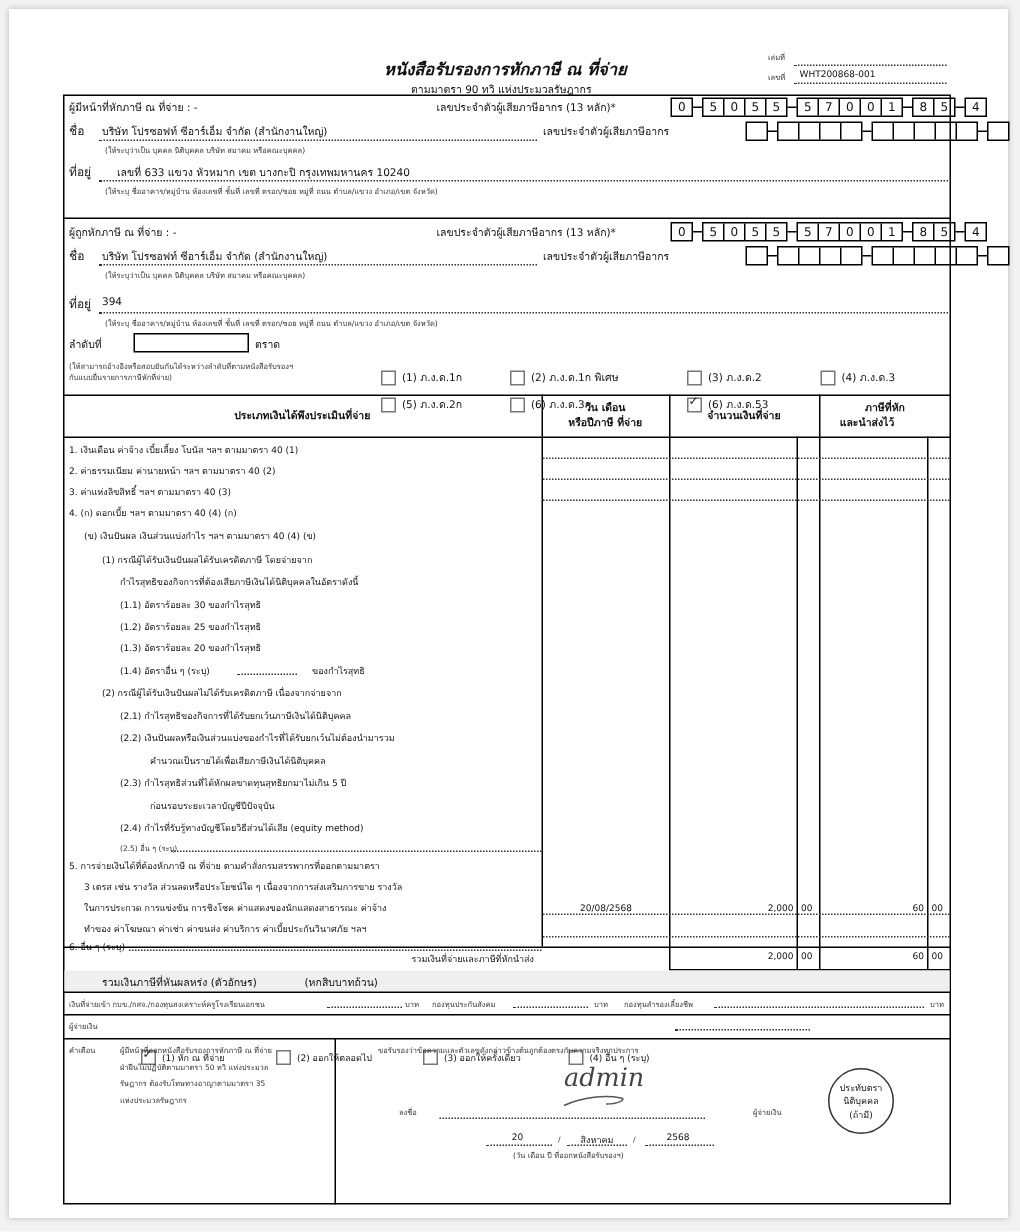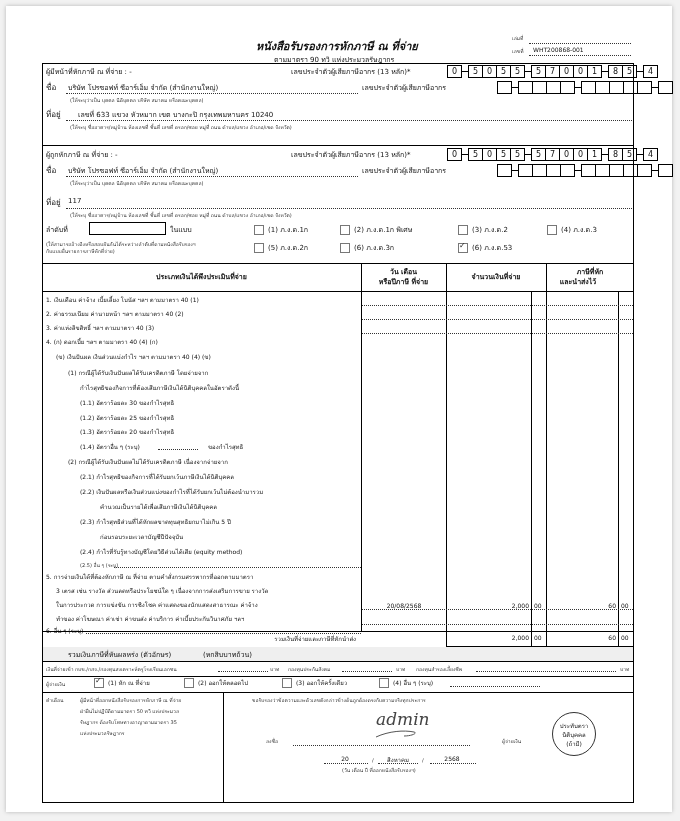--- a/index.html
+++ b/index.html
@@ -15,21 +15,21 @@
   .hline { position:absolute; height:0; border-top:1px solid #000; }
   .vline { position:absolute; width:0; border-left:1px solid #000; }
   .dotline { position:absolute; height:0; border-top:1px dotted #333; }
   .idbox { position:absolute; display:flex; align-items:center; height:12px; }
   .idgroup { display:flex; border:1px solid #000; height:11px; }
   .idcell { width:13px; height:11px; border-left:1px solid #000; font-size:8px; text-align:center; line-height:11px; }
   .idcell:first-child { border-left:none; }
   .iddash { width:6px; height:0; border-top:1px solid #000; }
   .cb { display:inline-block; width:8px; height:8px; border:1px solid #777; vertical-align:middle; position:relative; margin-right:4px; background:#fff; }
   .cb.checked::after { content:"✓"; position:absolute; left:0; top:-3px; font-size:8px; color:#222; }
-  .cbitem { position:absolute; font-size:7px; white-space:nowrap; }
+  .cbitem { position:absolute; font-size:7px; white-space:nowrap;margin-top:22px; }
   .grey { position:absolute; background:#efefef; }
   .stamp { position:absolute; width:42px; height:42px; border:1px solid #333; border-radius:50%; font-size:6px; text-align:center; display:flex; flex-direction:column; align-items:center; justify-content:center; line-height:9px; }
   .sig { position:absolute; font-family:"DejaVu Serif", serif; font-style:italic; font-size:17px; color:#444; }
   .right { text-align:right; }
   .center { text-align:center; }
   .hdr { font-size:7px; font-weight:bold; text-align:center; position:absolute; line-height:10px; }
 </style>
 </head>
 <body>
 
@@ -166,27 +166,27 @@
       <div class="iddash"></div>
     <div class="idgroup">
         <div class="idcell"></div>
       </div>
   </div>
   <div class="abs t8" style="left:40px;top:158px;">ชื่อ</div>
   <div class="abs t7" style="left:62px;top:159px;">บริษัท โปรซอฟท์ ซีอาร์เอ็ม จำกัด (สำนักงานใหญ่)</div>
   <div class="dotline" style="left:60px;top:170px;width:292px;"></div>
   <div class="abs t5" style="left:64px;top:173px;">(ให้ระบุว่าเป็น บุคคล นิติบุคคล บริษัท สมาคม หรือคณะบุคคล)</div>
   <div class="abs t8" style="left:40px;top:190px;">ที่อยู่</div>
-  <div class="abs t7" style="left:62px;top:191px;">117</div>
+  <div class="abs t7" style="left:62px;top:191px;">394</div>
   <div class="dotline" style="left:60px;top:202px;width:566px;"></div>
   <div class="abs t5" style="left:64px;top:205px;">(ให้ระบุ ชื่ออาคาร/หมู่บ้าน ห้องเลขที่ ชั้นที่ เลขที่ ตรอก/ซอย หมู่ที่ ถนน ตำบล/แขวง อำเภอ/เขต จังหวัด)</div>
 
   <div class="abs t7" style="left:40px;top:218px;">ลำดับที่</div>
   <div class="abs" style="left:83px;top:216px;width:75px;height:11px;border:1px solid #000;"></div>
-  <div class="abs t7" style="left:164px;top:218px;">ในแบบ</div>
+  <div class="abs t7" style="left:164px;top:218px;">ตราด</div>
   <div class="abs t5" style="left:40px;top:234px;">(ให้สามารถอ้างอิงหรือสอบยันกันได้ระหว่างลำดับที่ตามหนังสือรับรองฯ</div>
   <div class="abs t5" style="left:40px;top:241px;">กับแบบยื่นรายการภาษีหักที่จ่าย)</div>
 
   <div class="cbitem" style="left:248px;top:218px;"><span class="cb"></span><span>(1) ภ.ง.ด.1ก</span></div>
   <div class="cbitem" style="left:334px;top:218px;"><span class="cb"></span><span>(2) ภ.ง.ด.1ก พิเศษ</span></div>
   <div class="cbitem" style="left:452px;top:218px;"><span class="cb"></span><span>(3) ภ.ง.ด.2</span></div>
   <div class="cbitem" style="left:541px;top:218px;"><span class="cb"></span><span>(4) ภ.ง.ด.3</span></div>
   <div class="cbitem" style="left:248px;top:236px;"><span class="cb"></span><span>(5) ภ.ง.ด.2ก</span></div>
   <div class="cbitem" style="left:334px;top:236px;"><span class="cb"></span><span>(6) ภ.ง.ด.3ก</span></div>
   <div class="cbitem" style="left:452px;top:236px;"><span class="cb checked"></span><span>(6) ภ.ง.ด.53</span></div>

